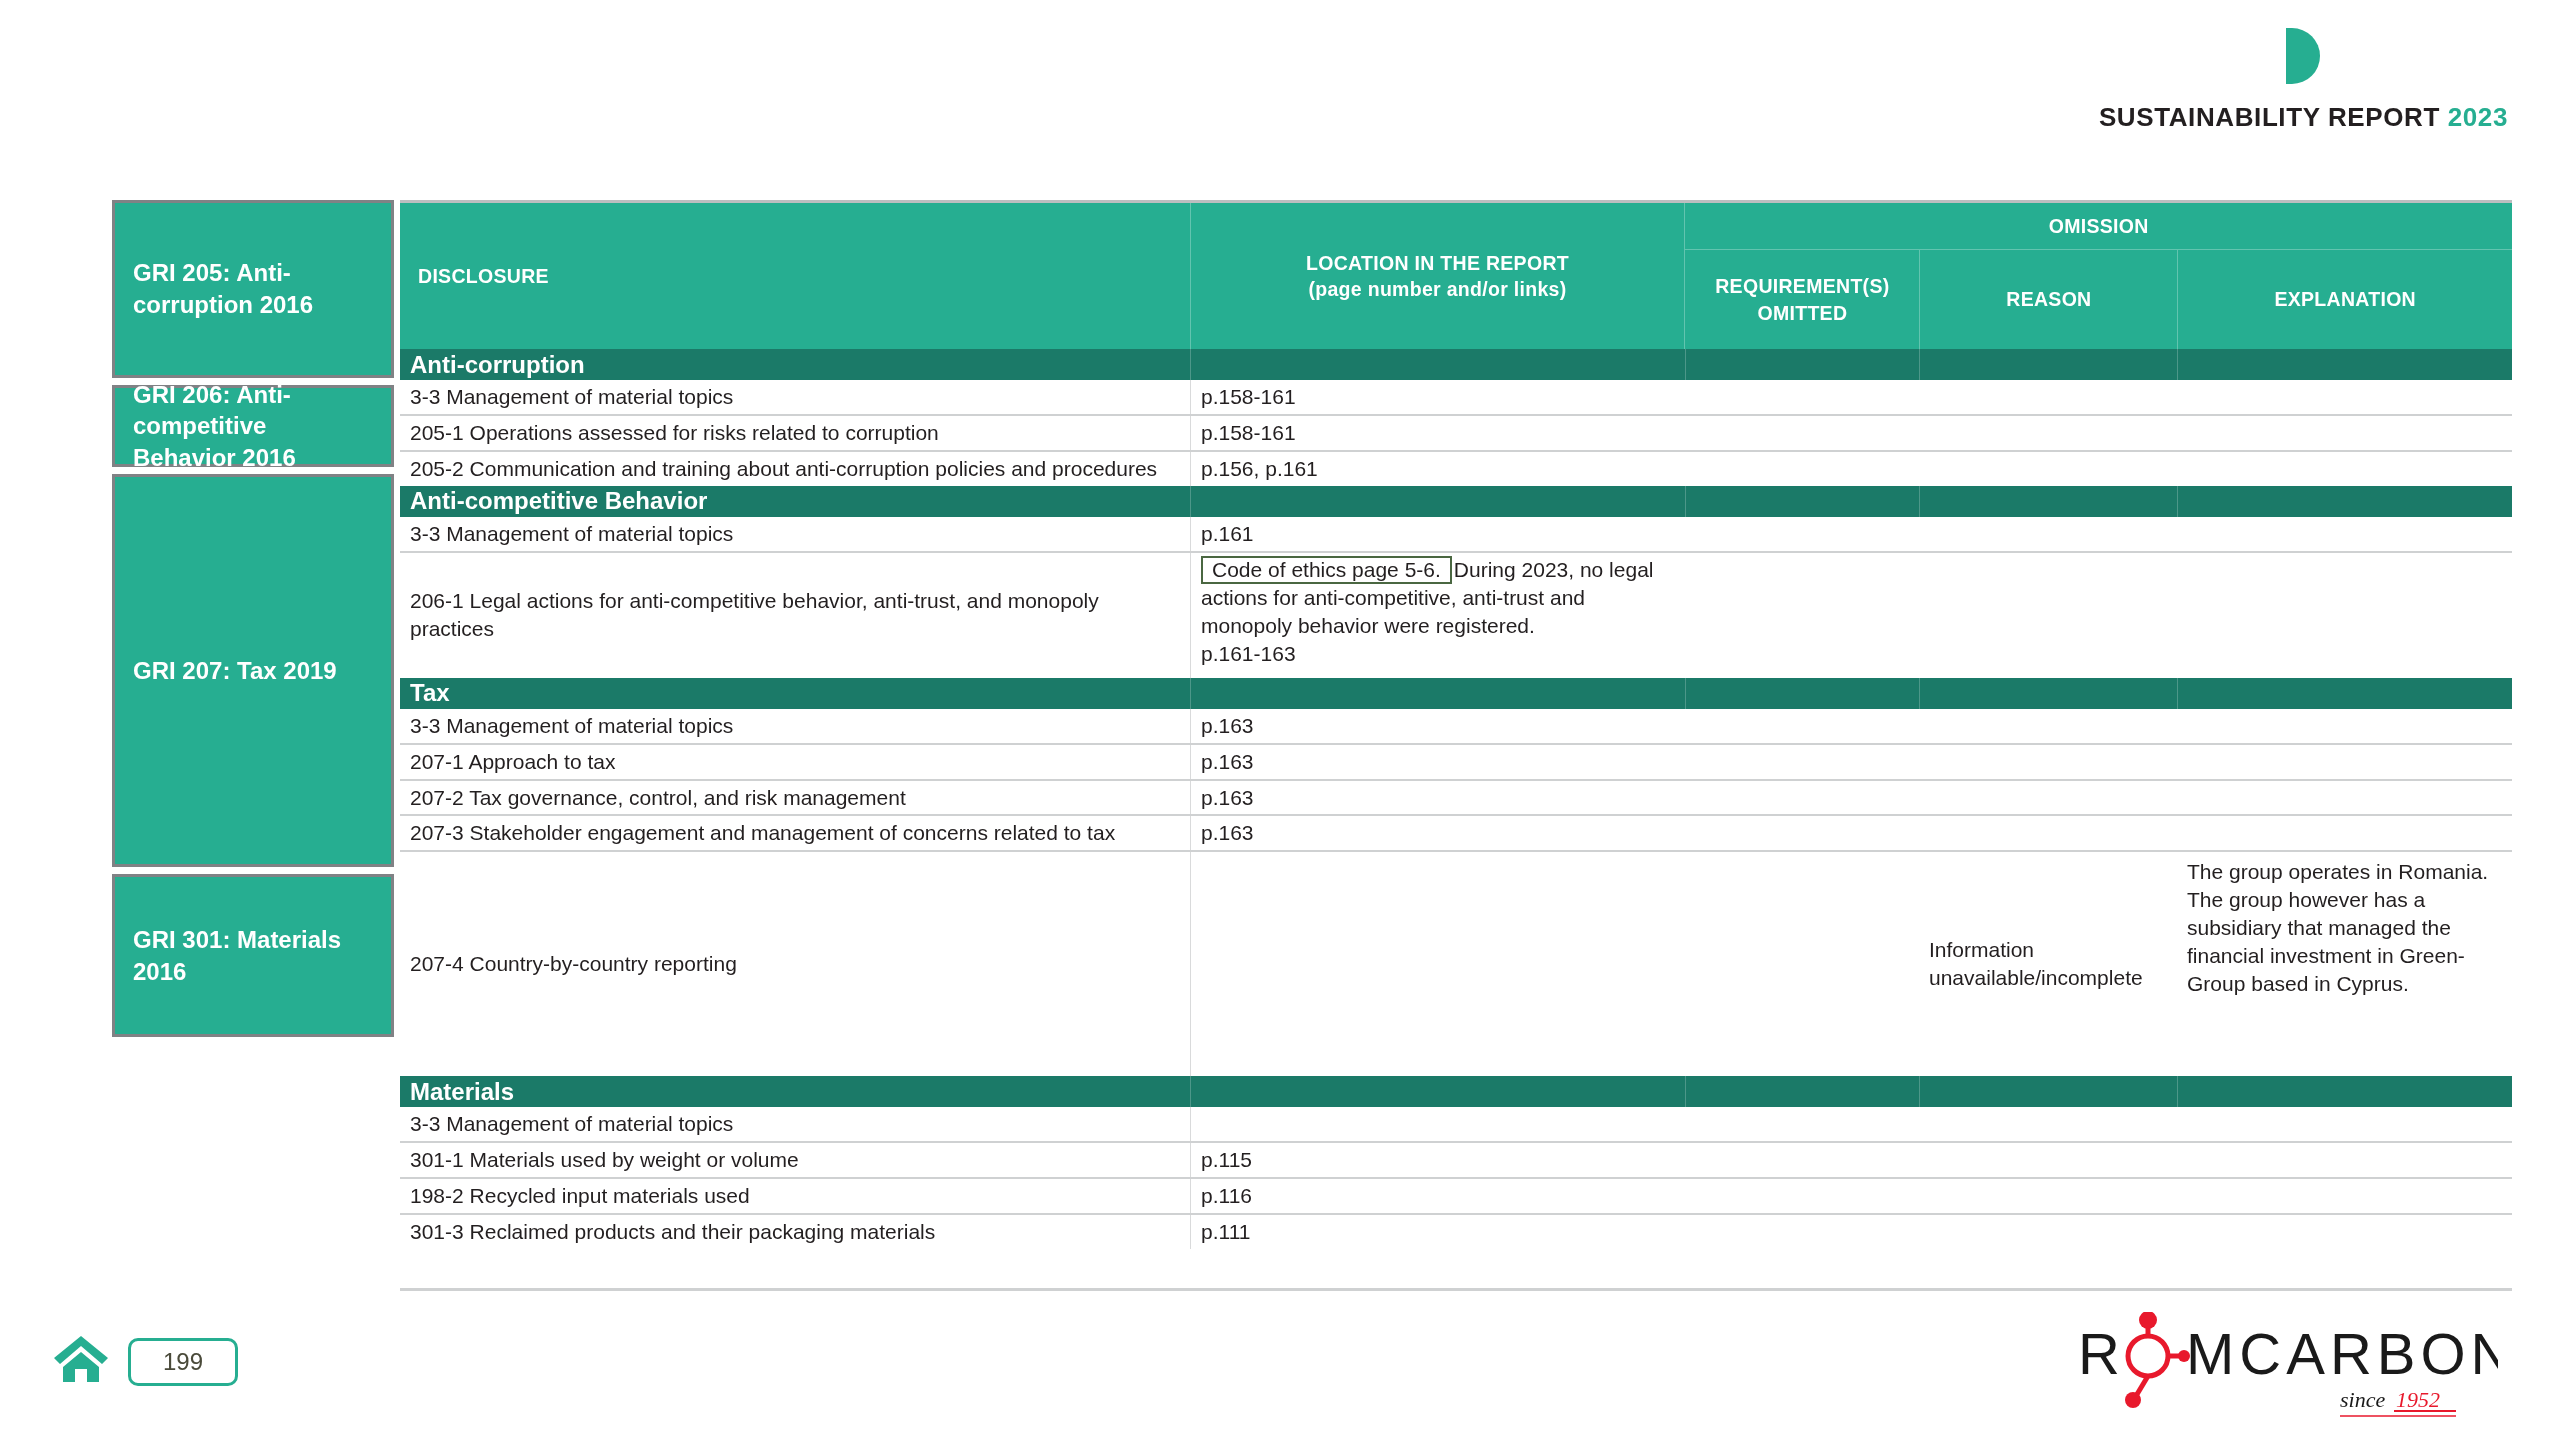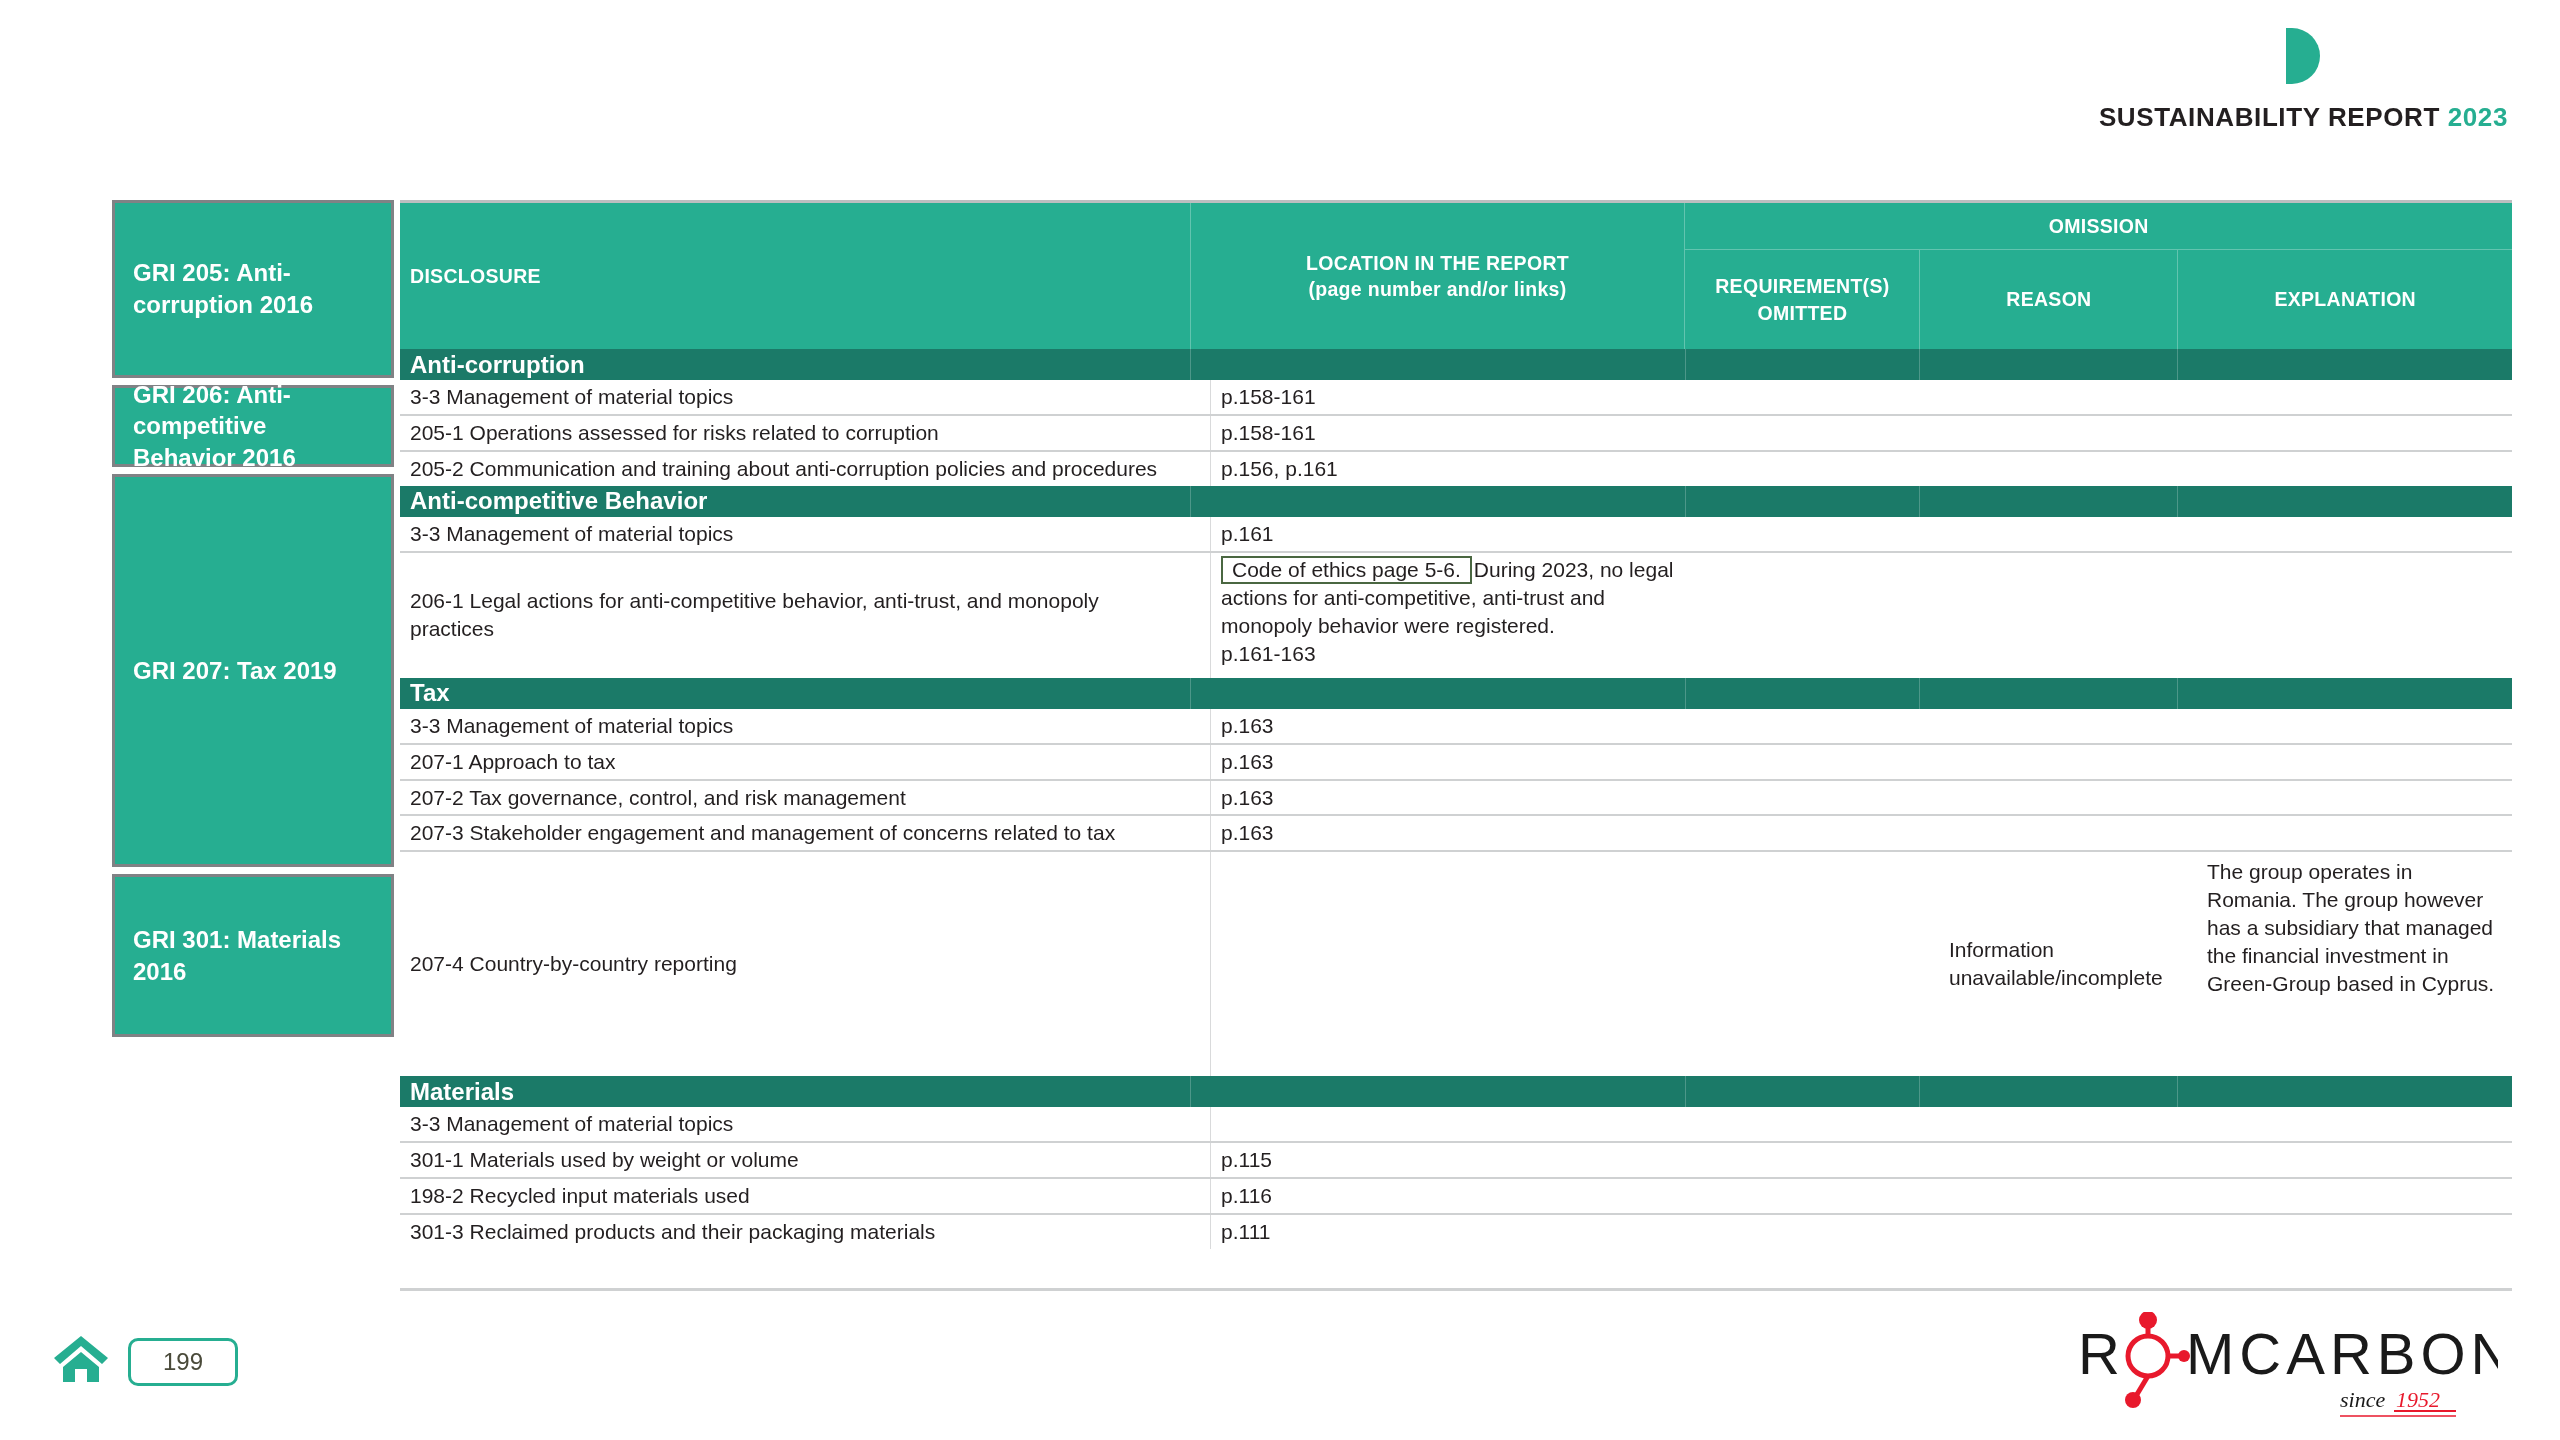--- a/index.html
+++ b/index.html
@@ -89,21 +89,21 @@
   .th {
     box-sizing: border-box;
     display: flex;
     font-size: 19.5px;
     font-weight: bold;
     letter-spacing: 0.3px;
   }
   .th-disclosure {
     width: 790px;
     align-items: center;
-    padding-left: 10px;
+    padding-left: 18px;
   }
   .th-location {
     width: 495px;
     align-items: center;
     justify-content: center;
     text-align: center;
     line-height: 1.35;
     border-left: 1px solid rgba(255,255,255,0.28);
   }
   .omission-group {
@@ -173,21 +173,21 @@
   }
   .row.no-rule { border-bottom: none; }
   .cell {
     box-sizing: border-box;
     font-size: 21px;
     color: #231f20;
     line-height: 1.33;
     padding: 3px 6px 3px 10px;
   }
   .c-disclosure { width: 790px; }
-  .c-location  { width: 495px; border-left: 1px solid #d9dadb; margin-left: 20px; }
+  .c-location  { width: 495px; border-left: 1px solid #d9dadb; }
   .c-req       { width: 234px; }
   .c-reason    { width: 258px; }
   .c-expl      { flex: 1; }
 
   .link-box {
     display: inline-block;
     border: 2px solid #4a6741;
     padding: 0 9px;
     line-height: 1.18;
     margin-right: 2px;

